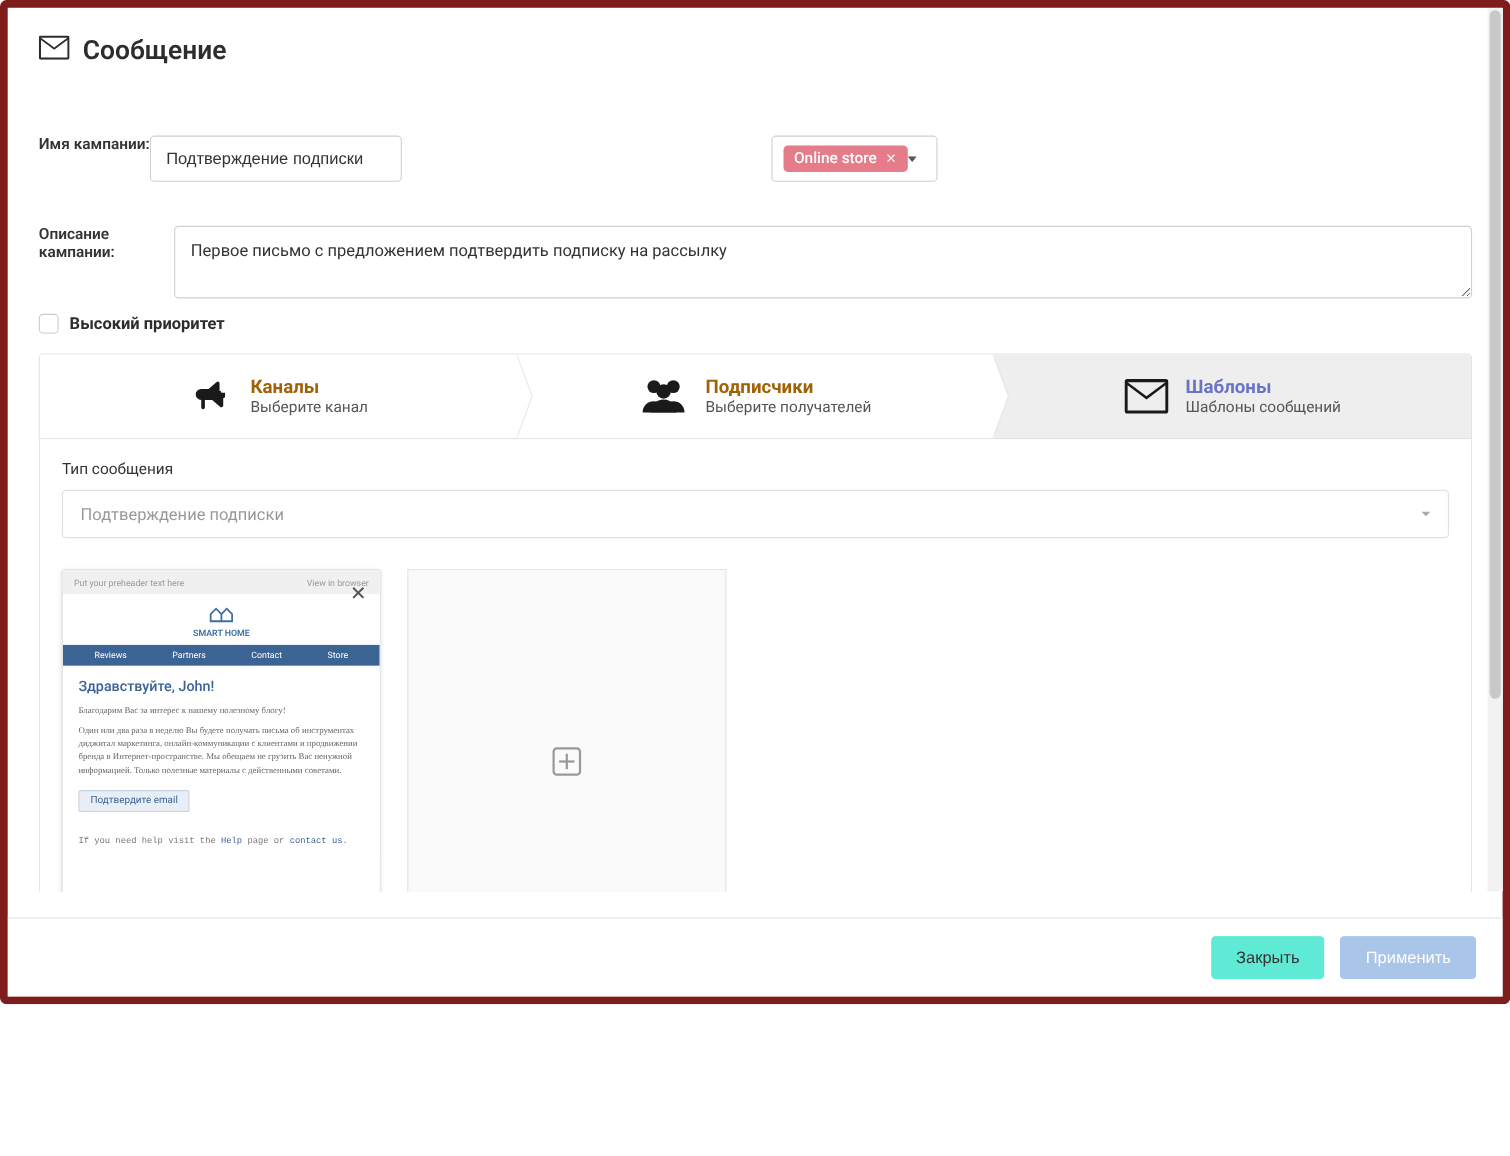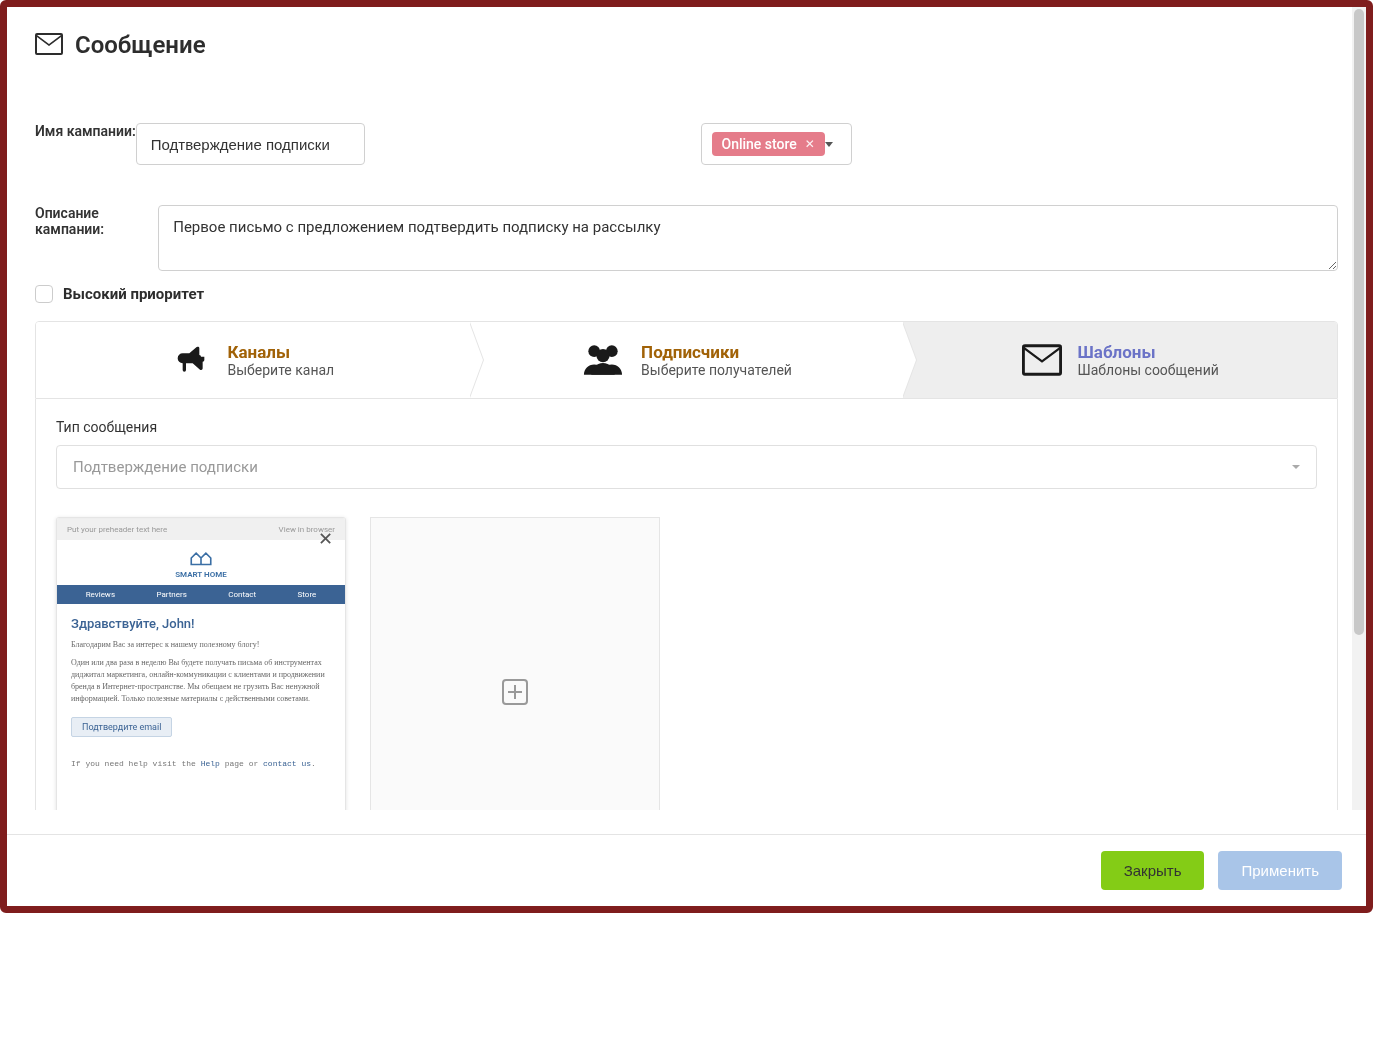--- a/index.html
+++ b/index.html
@@ -416,21 +416,21 @@
     }
     .modal-footer {
       border-top: 1px solid #e4e4e4;
       padding: 16px 24px;
       display: flex;
       justify-content: flex-end;
       gap: 14px;
       background: #fff;
     }
     .btn-secondary {
-      background: #84cc16;
+      background: #5eead4;
       color: #333;
     }
     .btn-success {
       background: #a9c5e8;
       color: #fff;
     }
     .scrollbar-track {
       position: absolute;
       right: 0;
       top: 0;

